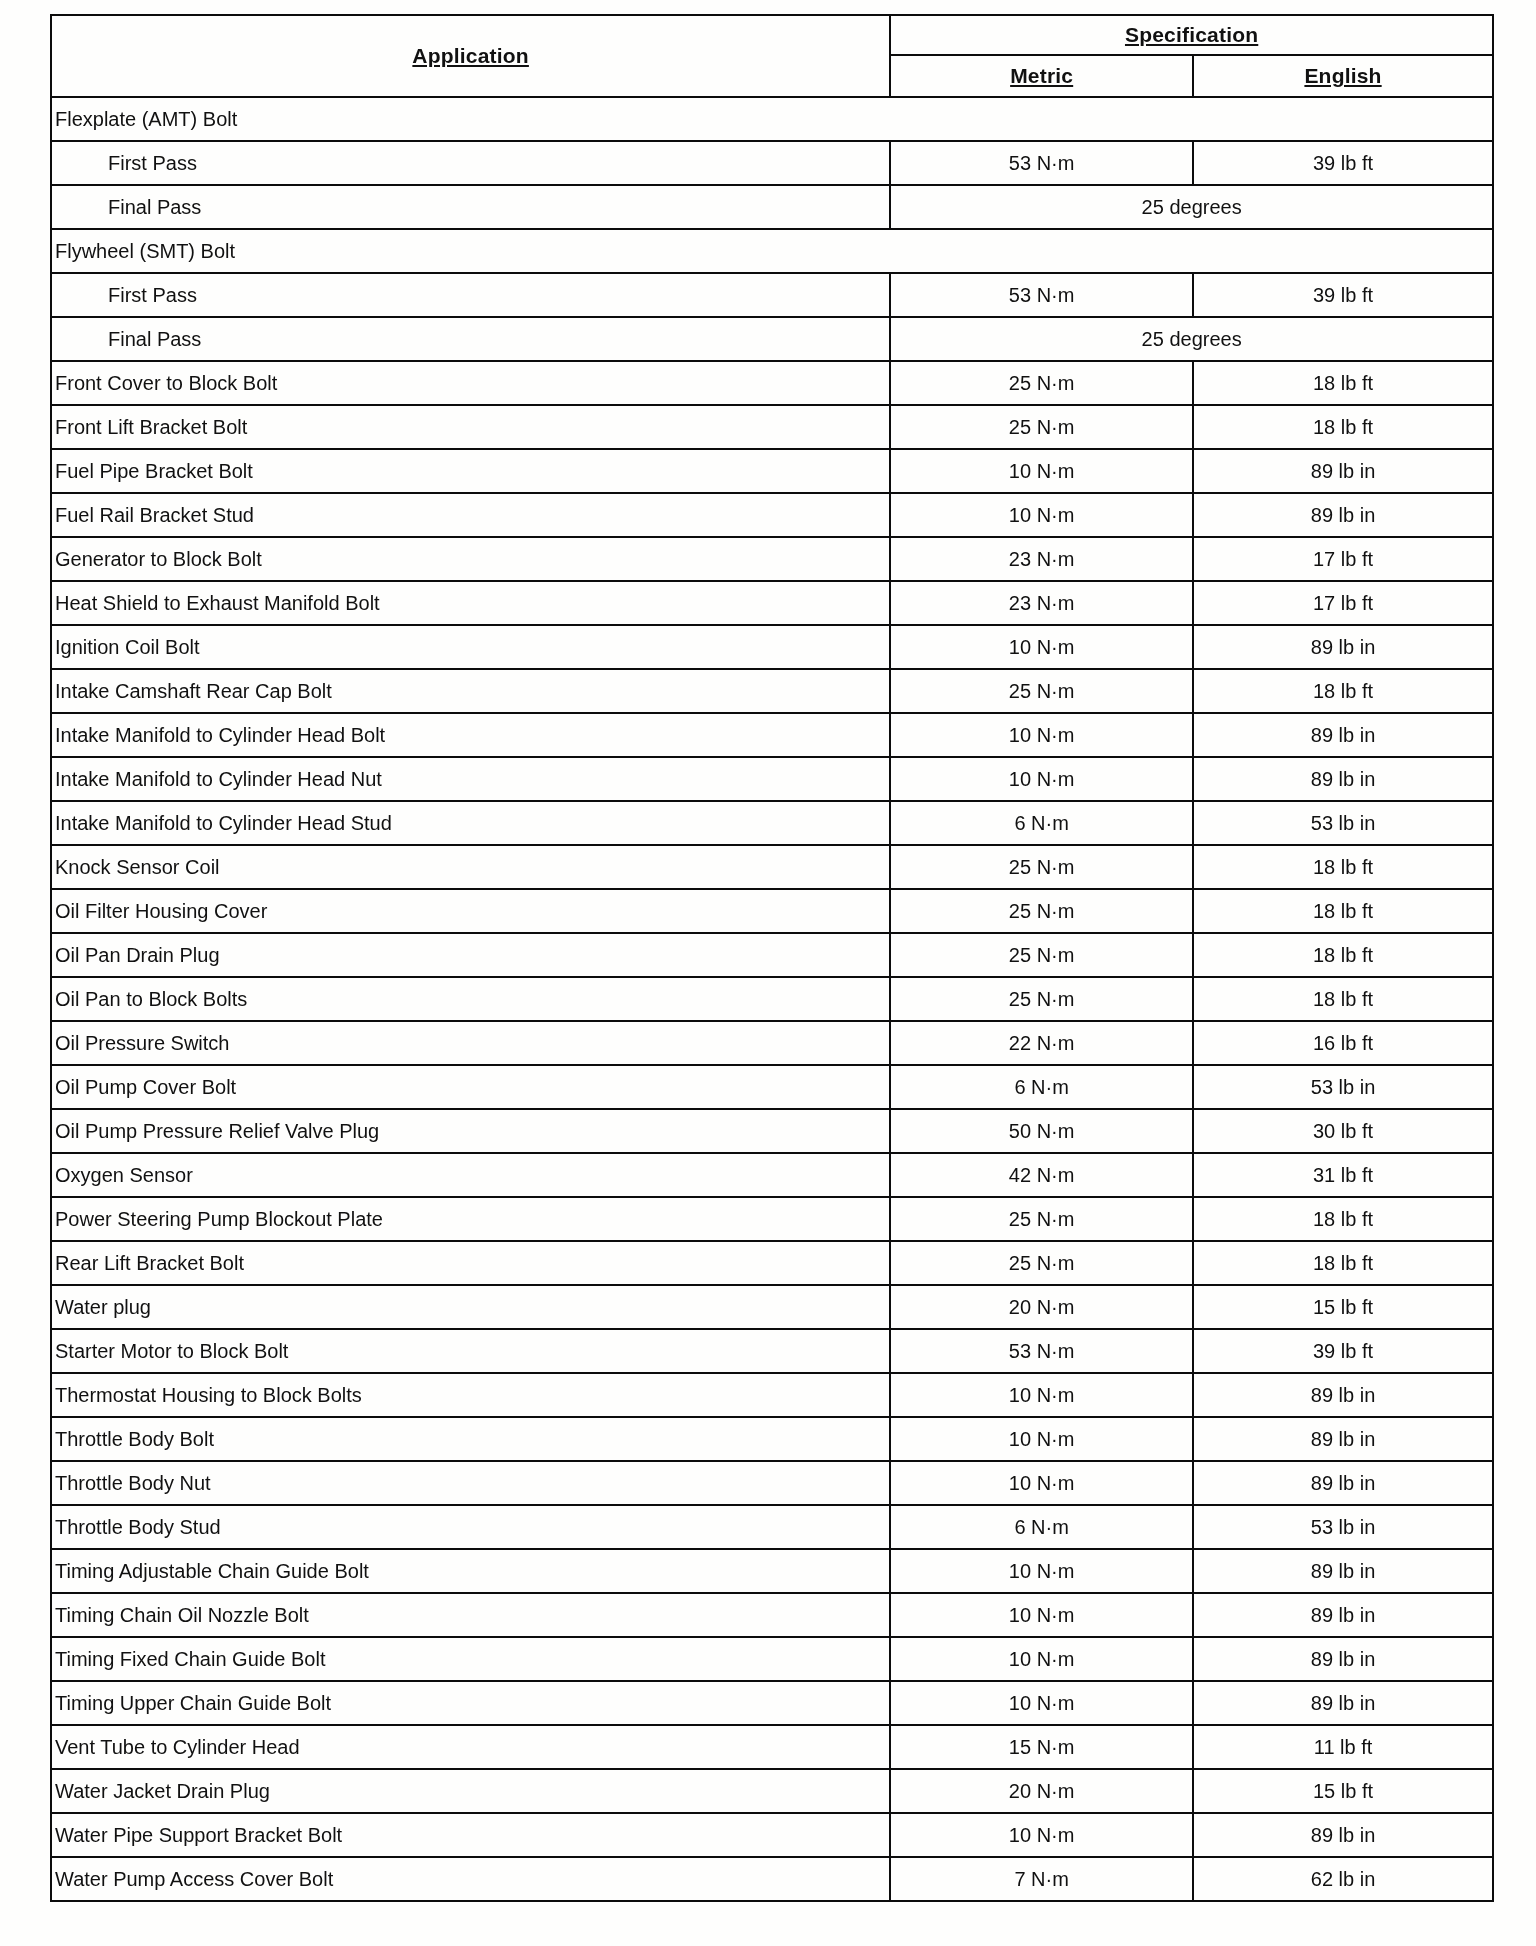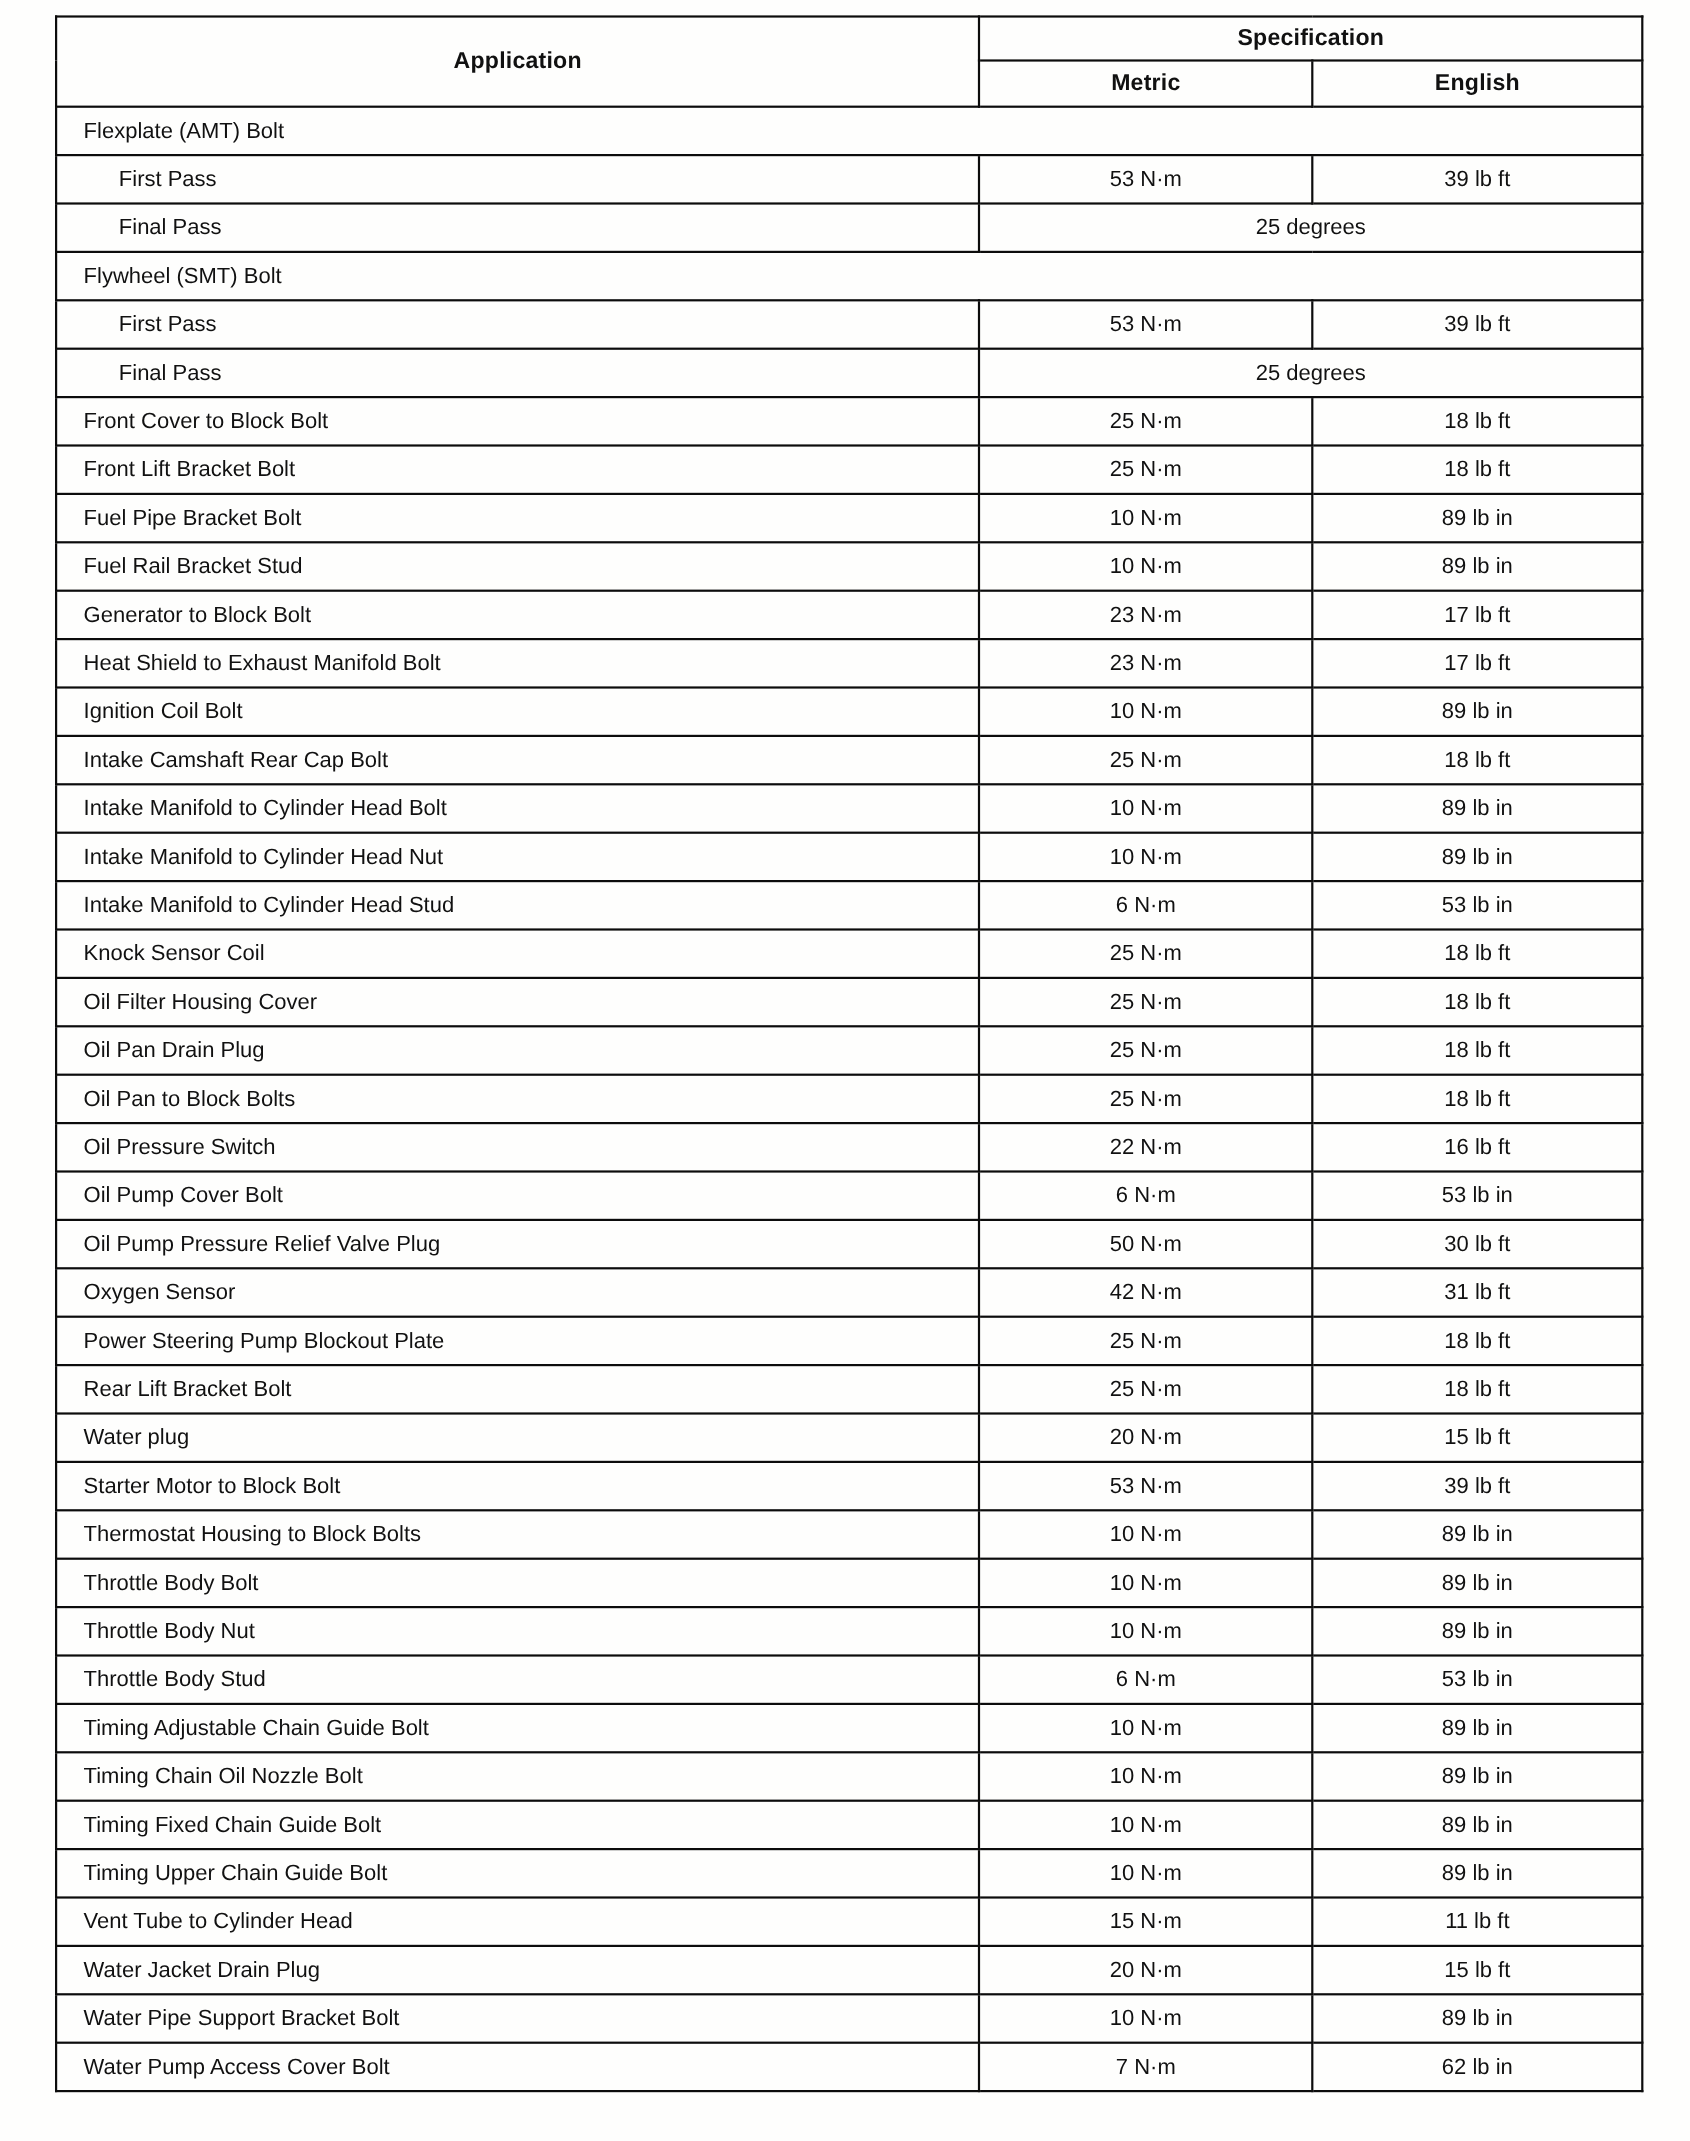--- a/index.html
+++ b/index.html
@@ -24,33 +24,34 @@
     border: 2.5px solid #0c0c0c;
     vertical-align: middle;
     overflow: hidden;
     white-space: nowrap;
   }
   th {
     font-weight: bold;
     font-size: 21px;
     text-align: center;
     letter-spacing: 0.2px;
+    text-decoration: underline;
   }
   col.c-app { width: 58.2%; }
   col.c-metric { width: 21.0%; }
   col.c-english { width: 20.8%; }
   th.spec-head { height: 40px; }
   tr.subhead th { height: 42px; }
   td {
     font-size: 20px;
     height: 44px;
   }
   td.app {
     text-align: left;
-    padding-left: 24px;
+    padding-left: 3px;
   }
   td.indent { padding-left: 56px; }
   td.val { text-align: center; }
 </style>
 </head>
 <body>
 
 <div class="page">
   <table class="spec-table">
     <colgroup>

